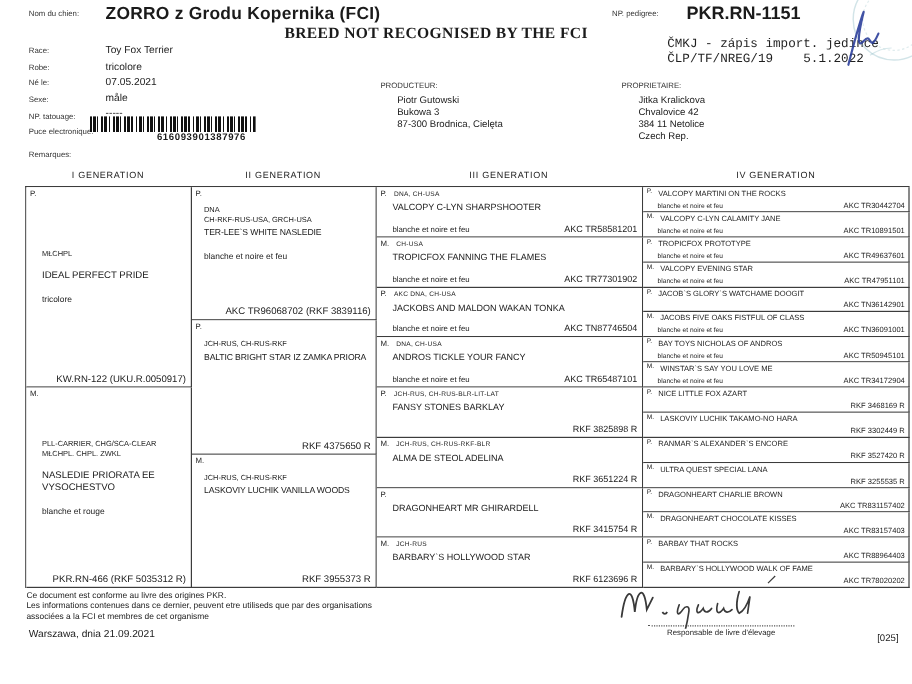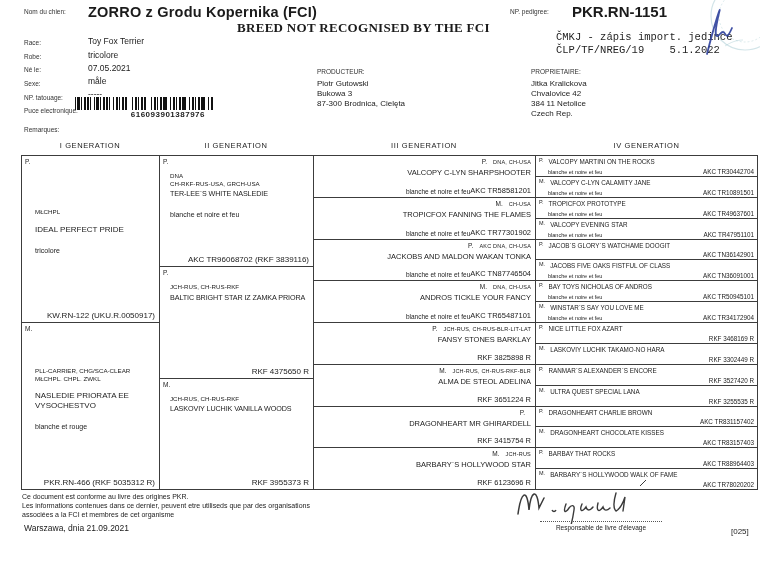--- a/index.html
+++ b/index.html
@@ -12,40 +12,40 @@
   #dog-name{left:88px;top:4px;font-size:14.5px;font-weight:bold;letter-spacing:.2px;}
   #breed-notice{left:237px;top:20px;width:285px;
         font-family:"Liberation Serif",serif;font-weight:bold;font-size:13px;letter-spacing:.3px;}
   #np-ped-label{left:510px;top:8px;}
   #np-ped-value{left:572px;top:3px;font-size:15px;font-weight:bold;}
   .stampline{left:556px;font-family:"Liberation Mono",monospace;font-size:10.5px;color:#1f1f1f;white-space:pre;}
   #barcode{left:75px;top:97px;width:138px;height:13px;
     background:repeating-linear-gradient(90deg,#111 0px,#111 1.5px,#fff 1.5px,#fff 2.5px,#111 2.5px,#111 5px,#fff 5px,#fff 6px,#111 6px,#111 7px,#fff 7px,#fff 9.5px);}
   #chip-number{left:67px;top:110px;width:138px;text-align:right;font-size:8px;letter-spacing:.5px;font-weight:bold;}
   .blk-label{font-size:6.5px;color:#333;}
-  .blk-line{font-size:8px;line-height:10px;}
+  .blk-line{font-size:8px;line-height:10px;margin-left:14px;}
   
   .gen-header{top:141px;font-size:7.5px;letter-spacing:.6px;text-align:center;color:#222;}
   #ped-table{left:21px;top:155px;width:737px;height:335px;display:flex;
      border-top:1px solid #3c3c3c;border-left:1px solid #3c3c3c;box-sizing:border-box;}
   .ped-col{display:flex;flex-direction:column;}
   .col1{width:138px;} .col2{width:154px;} .col3{width:222px;} .col4{flex:1;}
   .cell{flex:1;position:relative;border-right:1px solid #3c3c3c;border-bottom:1px solid #3c3c3c;
         box-sizing:border-box;overflow:hidden;background:#fff;}
   .sx{position:absolute;top:2px;left:3px;font-size:6.5px;}
   .body{margin:0 6px 0 13px;}
   .c1p .body{margin-top:52px;}
   .c1m .body{margin-top:44px;}
   .g2 .body{margin-top:16px;margin-left:10px;}
   .tl{display:block;font-size:6.2px;line-height:7.5px;color:#222;}
   .nm1{font-size:8px;margin-top:9px;max-width:118px;line-height:9.5px;}
   .nm2{font-size:7.2px;margin-top:2px;white-space:nowrap;letter-spacing:-.1px;}
   .cl1{font-size:7px;margin-top:13px;}
   .rg{position:absolute;right:4px;bottom:2px;font-size:8px;white-space:nowrap;}
-  .g3{padding:2px 4px 2px 3px;display:flex;flex-direction:column;align-items:flex-end;}
+  .g3{padding:2px 4px 2px 3px;display:flex;flex-direction:column;}
   .sx2{font-size:6.5px;margin-right:6px;flex:none;}
   .tt{font-size:5.5px;letter-spacing:.2px;color:#222;padding-top:1px;}
   .nm3{font-size:7.5px;margin:3px 0 0 10px;white-space:nowrap;}
   .r1{display:flex;align-items:flex-start;}
   .r3{margin-top:auto;display:flex;justify-content:space-between;align-items:flex-end;}
   .cl3{font-size:6.5px;margin-left:10px;}
   .rg3{font-size:7.5px;white-space:nowrap;}
   .g4{padding:1px 3px 1px 3px;display:flex;flex-direction:column;justify-content:space-between;}
   .sx3{font-size:5.5px;margin-right:5px;flex:none;}
   .nm4{font-size:6.3px;white-space:nowrap;padding-top:1px;}
@@ -95,21 +95,21 @@
   <div class="abs" id="chip-number">616093901387976</div>
   <span class="abs lbl" style="left:24px;top:126px;">Remarques:</span>
 
   <div class="abs" style="left:317px;top:68px;">
     <div class="blk-label">PRODUCTEUR:</div>
     <div class="blk-line" style="margin-top:4px;">Piotr Gutowski</div>
     <div class="blk-line">Bukowa 3</div>
     <div class="blk-line">87-300 Brodnica, Cielęta</div>
   </div>
 
-  <div class="abs" style="left:531px;top:68px;">
+  <div class="abs" style="left:518px;top:68px;">
     <div class="blk-label">PROPRIETAIRE:</div>
     <div class="blk-line" style="margin-top:4px;">Jitka Kralickova</div>
     <div class="blk-line">Chvalovice 42</div>
     <div class="blk-line">384 11 Netolice</div>
     <div class="blk-line">Czech Rep.</div>
   </div>
 
   <div class="abs gen-header" style="left:21px;width:138px;">I GENERATION</div>
   <div class="abs gen-header" style="left:159px;width:154px;">II GENERATION</div>
   <div class="abs gen-header" style="left:313px;width:222px;">III GENERATION</div>

